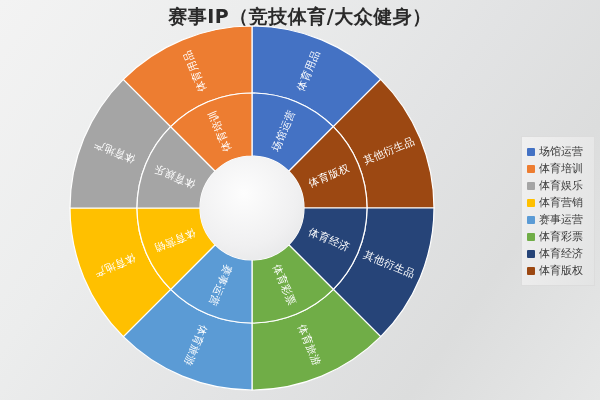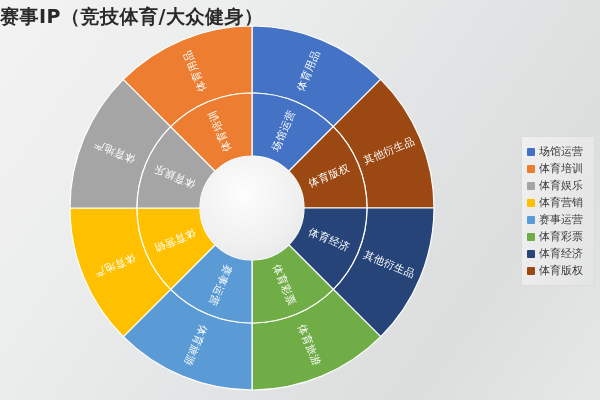--- a/index.html
+++ b/index.html
@@ -20,20 +20,21 @@
     inset: 0;
     width: 600px;
     height: 400px;
   }
 
   .chart-title {
     position: absolute;
     top: 4px;
     left: 0;
     width: 600px;
+    text-align: center;
     font-size: 19px;
     font-weight: bold;
     color: #2a2a2a;
     letter-spacing: 0.5px;
     font-family: "DejaVu Sans", "Liberation Sans", sans-serif;
     white-space: nowrap;
   }
 
   svg.sunburst {
     position: absolute;

